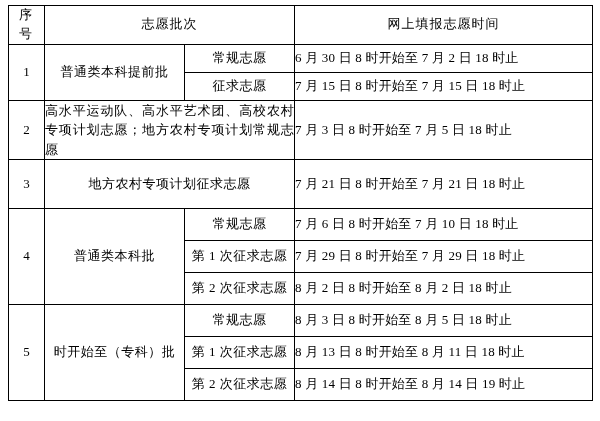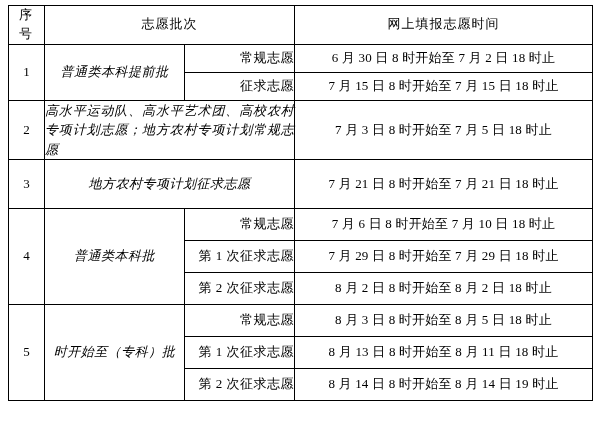--- a/index.html
+++ b/index.html
@@ -49,36 +49,35 @@
 
   td.cell-no {
     text-align: center;
     font-size: 13px;
   }
   td.cell-batch {
     text-align: center;
     padding: 3px 6px;
     font-size: 13px;
     letter-spacing: 0.5px;
-    font-style: italic;
   }
   td.cell-batch.justify {
     text-align: justify;
     text-align-last: left;
     letter-spacing: 0.2px;
     line-height: 1.5;
   }
   td.cell-type {
-    text-align: right;
+    text-align: center;
     padding: 3px 6px 3px 10px;
     font-size: 13px;
     letter-spacing: 0.5px;
   }
   td.cell-time {
-    text-align: center;
+    text-align: left;
     padding: 3px 4px 3px 6px;
     font-size: 13px;
     letter-spacing: 0.2px;
     white-space: nowrap;
   }
   tr.row-h32 td { height: 27px; }
   tr.row-h50 td { height: 48px; }
   tr.row-h60 td { height: 57px; }
   tr.row-h36 td { height: 31px; }
 </style>

